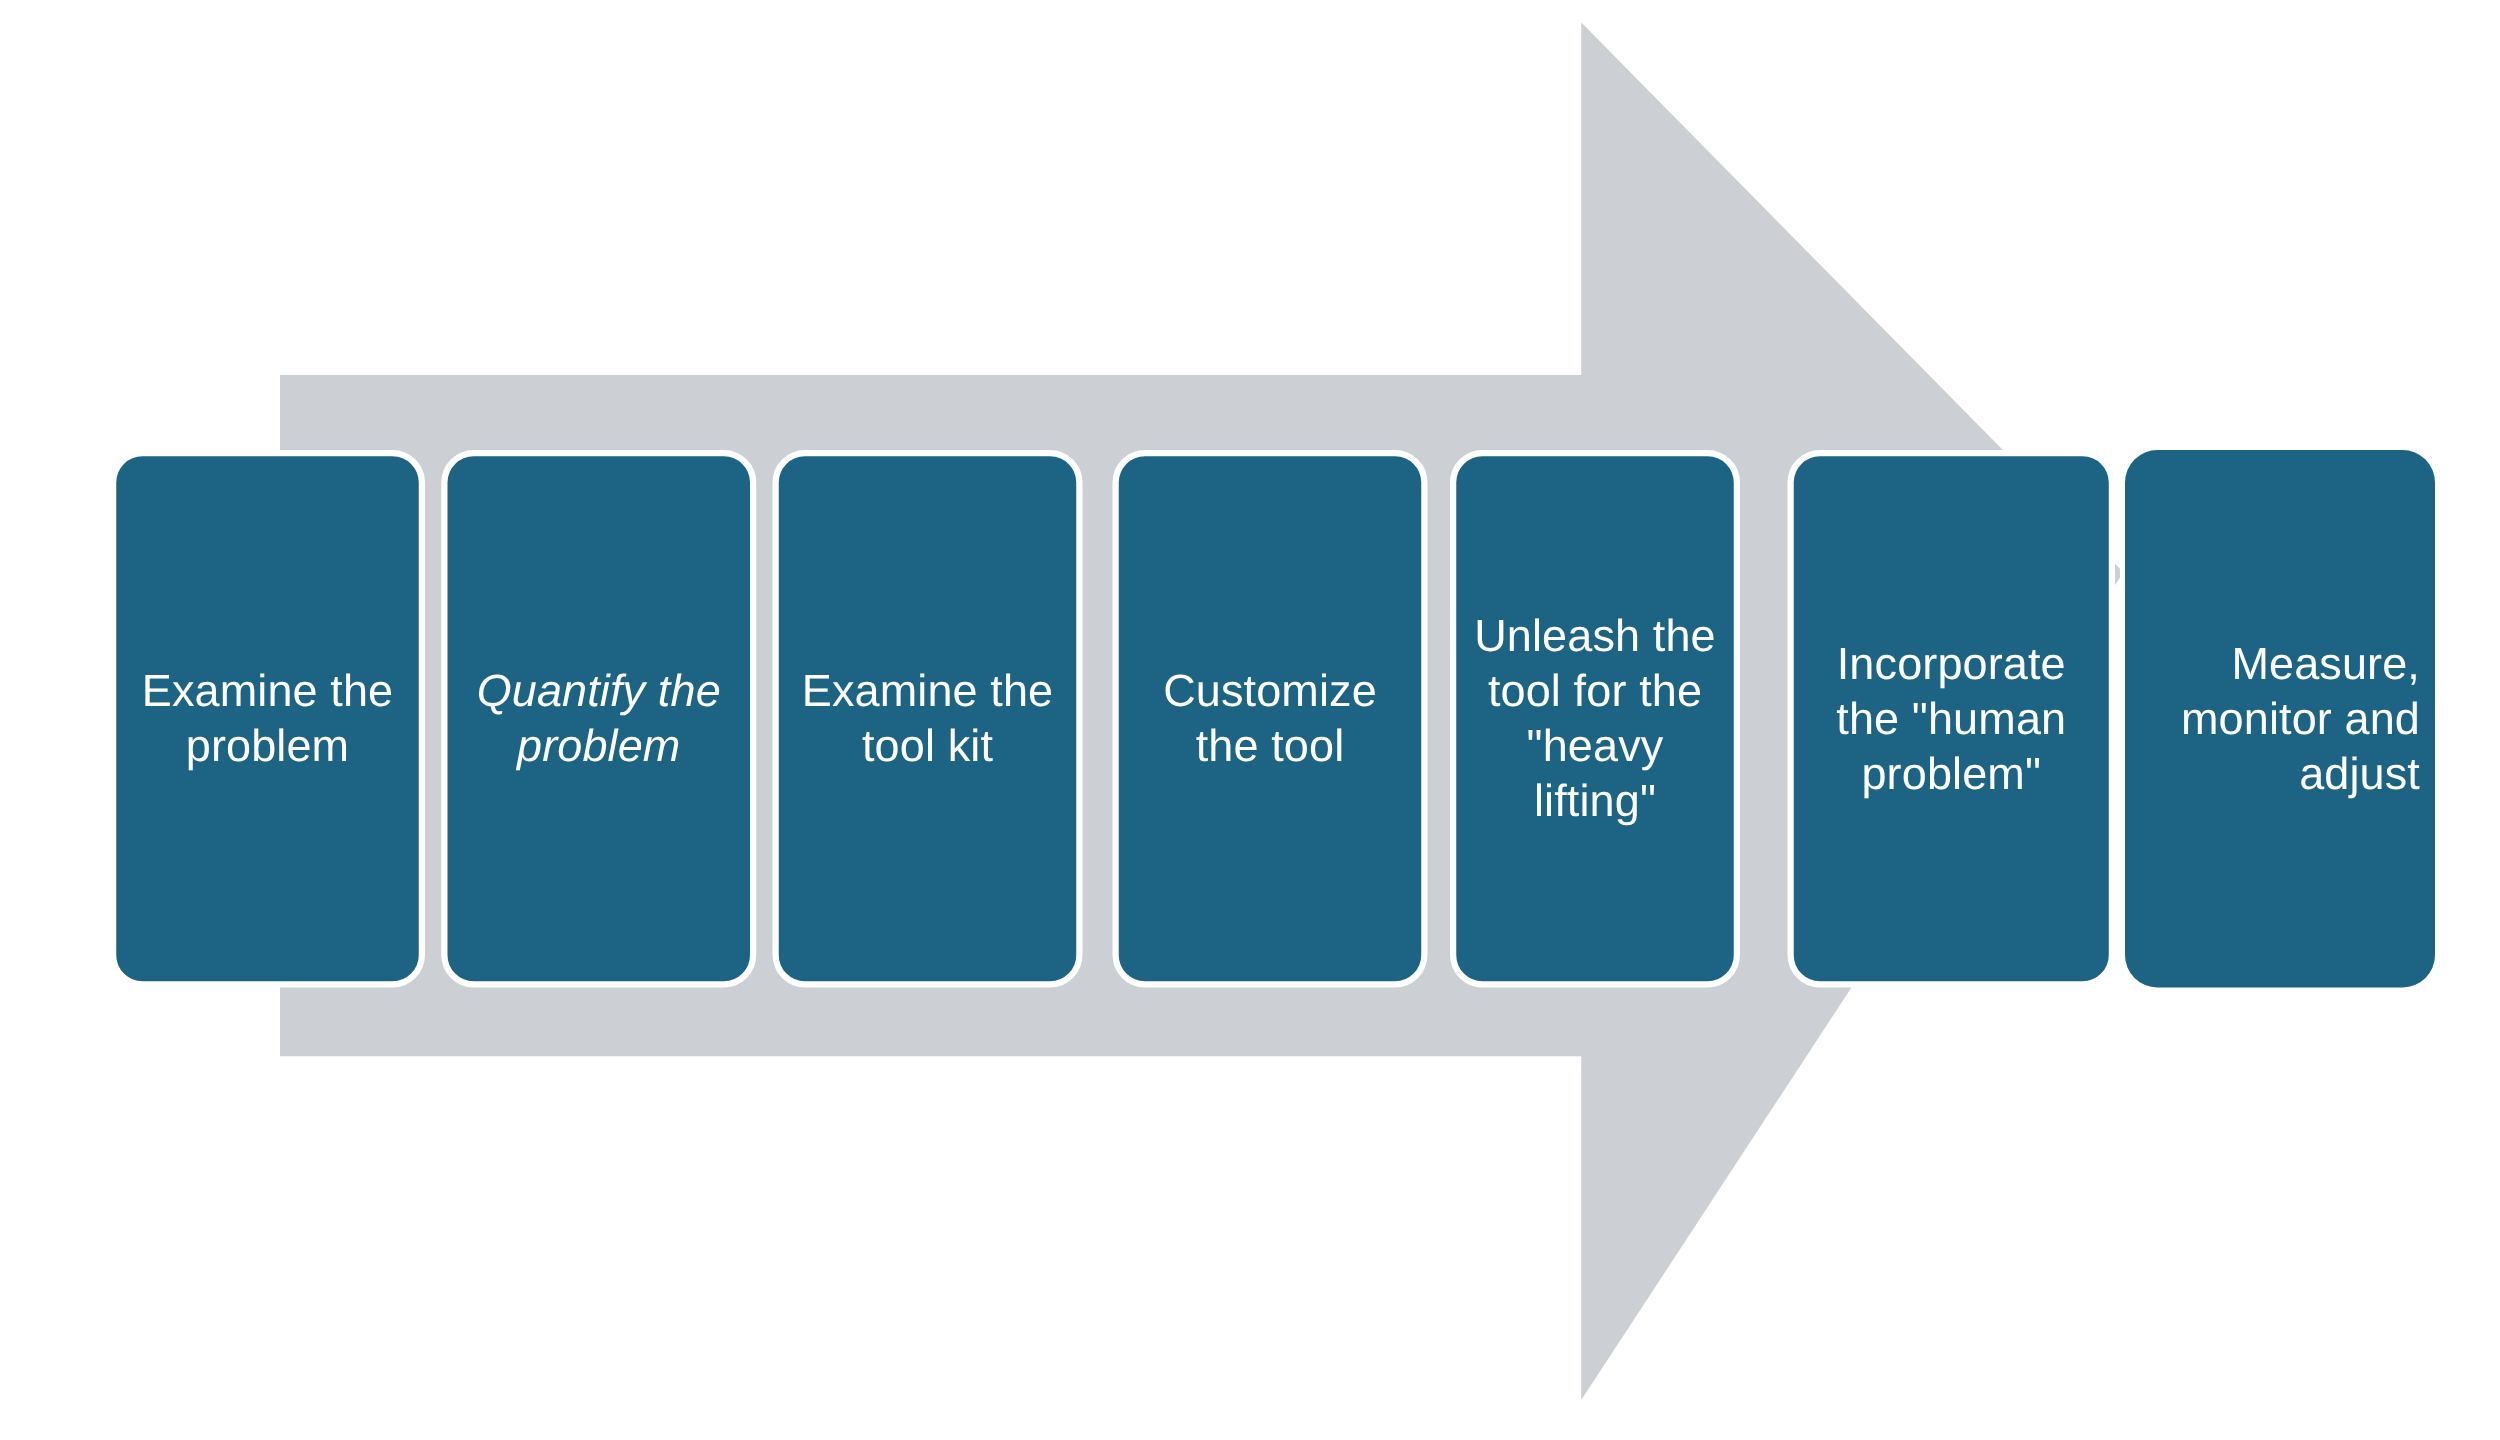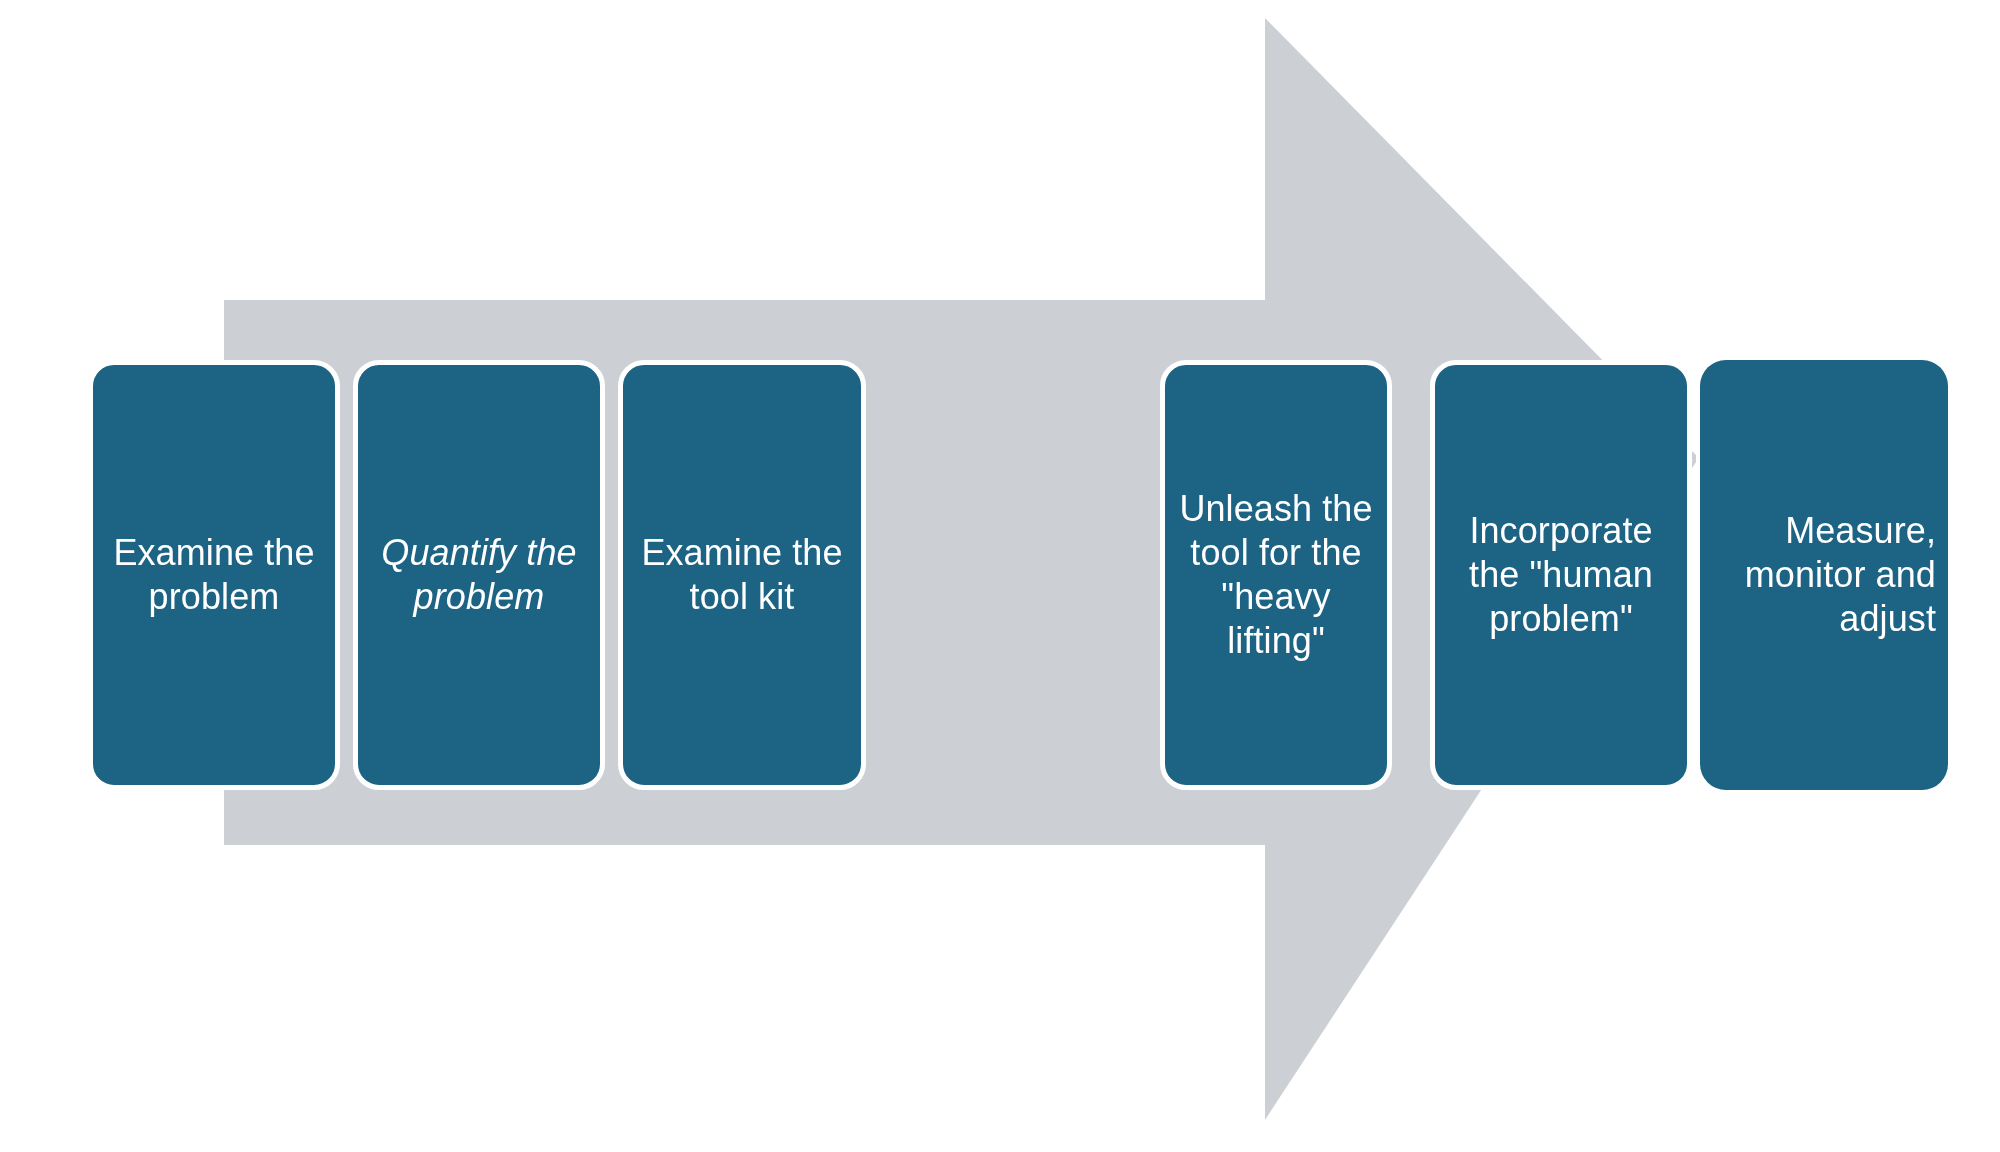--- a/index.html
+++ b/index.html
@@ -64,20 +64,24 @@
   <div class="step-box bordered" style="left:353px; top:360px; width:252px; height:430px;font-style:italic;">
     <span class="step-label">Quantify the
 problem</span>
   </div>
 
   <div class="step-box bordered" style="left:618px; top:360px; width:248px; height:430px;">
     <span class="step-label">Examine the
 tool kit</span>
   </div>
 
+  <div class="step-box bordered" style="left:890px; top:360px; width:252px; height:430px;">
+    <span class="step-label">Customize
+the tool</span>
+  </div>
 
   <div class="step-box bordered" style="left:1160px; top:360px; width:232px; height:430px;">
     <span class="step-label">Unleash the
 tool for the
 "heavy
 lifting"</span>
   </div>
 
   <div class="step-box bordered" style="left:1430px; top:360px; width:262px; height:430px;">
     <span class="step-label">Incorporate

